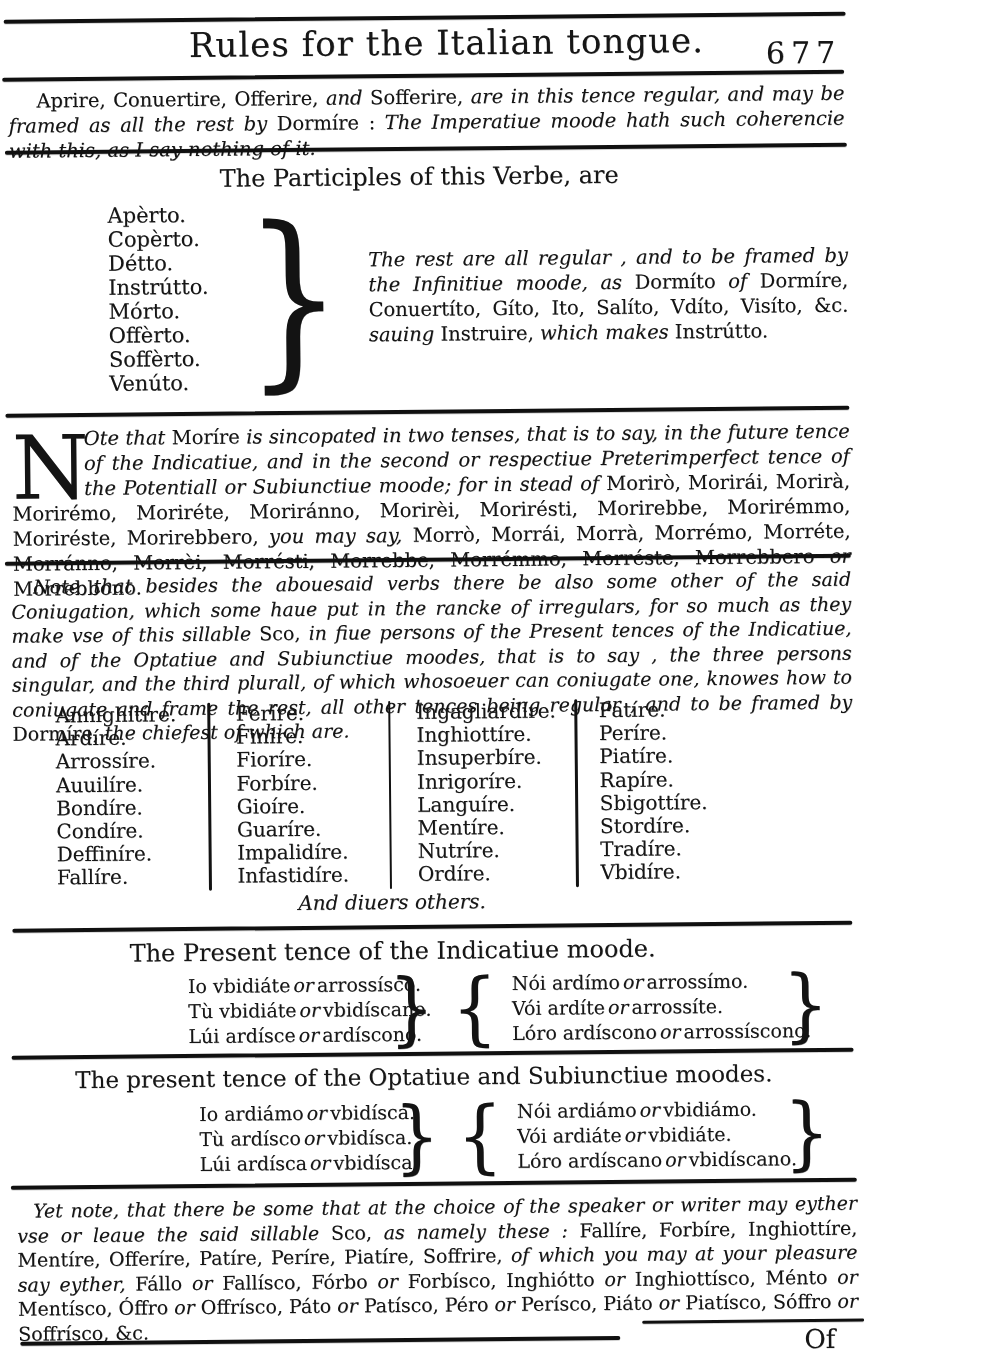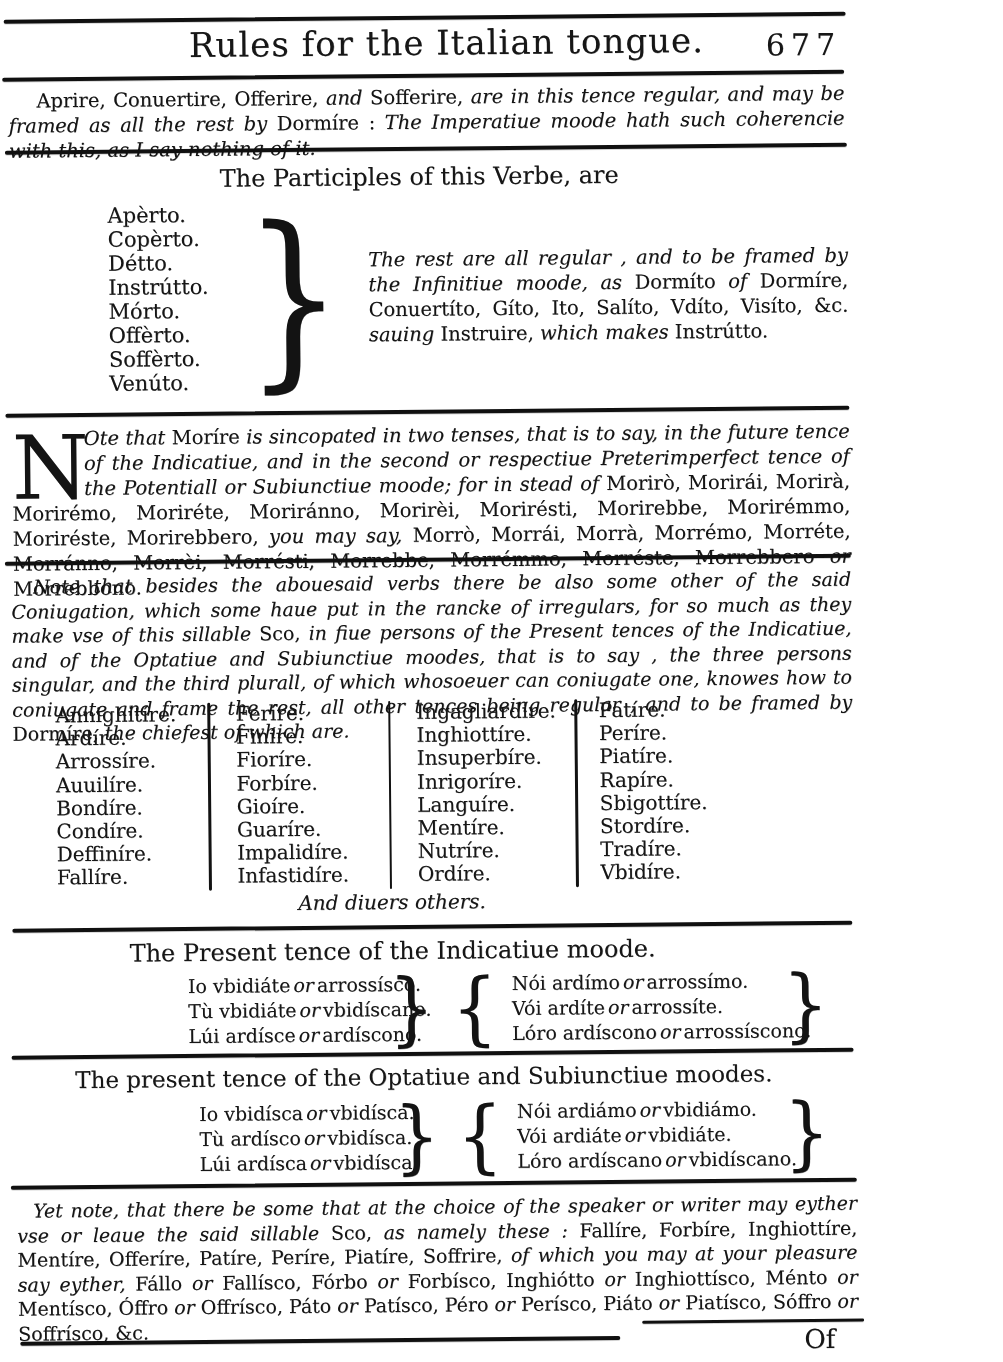--- a/index.html
+++ b/index.html
@@ -35,21 +35,21 @@
 </style>
 </head>
 <body>
 
 <div class="sheet">
   <div class="tilt">
 
     <div class="rule" style="top:15px;left:10px;width:842px;"></div>
 
     <div class="abs ink page-title" style="top:22px;left:195px;">Rules for the Italian tongue.</div>
-    <div class="abs ink page-num" style="top:30px;left:772px;">677</div>
+    <div class="abs ink page-num" style="top:38px;left:772px;">677</div>
 
     <div class="rule" style="top:73px;left:8px;width:842px;"></div>
 
     <div class="abs ink para" style="top:84px;left:14px;width:836px;text-indent:28px;"><span class="seg-r">Aprire, Conuertire, Offerire, </span><span class="seg-i">and</span><span class="seg-r"> Sofferire, </span><span class="seg-i">are in this tence regular, and may be framed as all the rest by </span><span class="seg-r">Dormíre : </span><span class="seg-i">The Imperatiue moode hath such coherencie with this, as I say nothing of it.</span></div>
 
     <div class="rule" style="top:146px;left:10px;width:842px;"></div>
 
     <div class="abs ink sec-heading" style="top:162px;left:0;width:848px;">The Participles of this Verbe, are</div>
 
     <div class="abs" style="top:196px;left:112px;width:740px;display:flex;align-items:center;">
@@ -147,21 +147,21 @@
       </div>
       <span class="brace med ink" style="margin-left:6px;">}</span>
     </div>
 
     <div class="rule" style="top:1051px;left:8px;width:842px;"></div>
 
     <div class="abs ink sec-heading" style="top:1063px;left:0;width:840px;font-size:23px;">The present tence of the Optatiue and Subiunctiue moodes.</div>
 
     <div class="abs" style="top:1096px;left:195px;display:flex;align-items:center;">
       <div style="width:190px;">
-        <div class="conj-line ink"><span>Io vbidísca</span><span class="seg-i">or</span><span>vbidísca.</span></div>
+        <div class="conj-line ink"><span>Io ardiámo</span><span class="seg-i">or</span><span>vbidísca.</span></div>
         <div class="conj-line ink"><span>Tù ardísco</span><span class="seg-i">or</span><span>vbidísca.</span></div>
         <div class="conj-line ink"><span>Lúi ardísca</span><span class="seg-i">or</span><span>vbidísca.</span></div>
       </div>
       <span class="brace med ink" style="margin:0 10px 0 2px;">}</span>
       <span class="brace med ink" style="margin:0 12px 0 2px;">{</span>
       <div style="width:258px;">
         <div class="conj-line ink"><span>Nói ardiámo</span><span class="seg-i">or</span><span>vbidiámo.</span></div>
         <div class="conj-line ink"><span>Vói ardiáte</span><span class="seg-i">or</span><span>vbidiáte.</span></div>
         <div class="conj-line ink"><span>Lóro ardíscano</span><span class="seg-i">or</span><span>vbidíscano.</span></div>
       </div>

